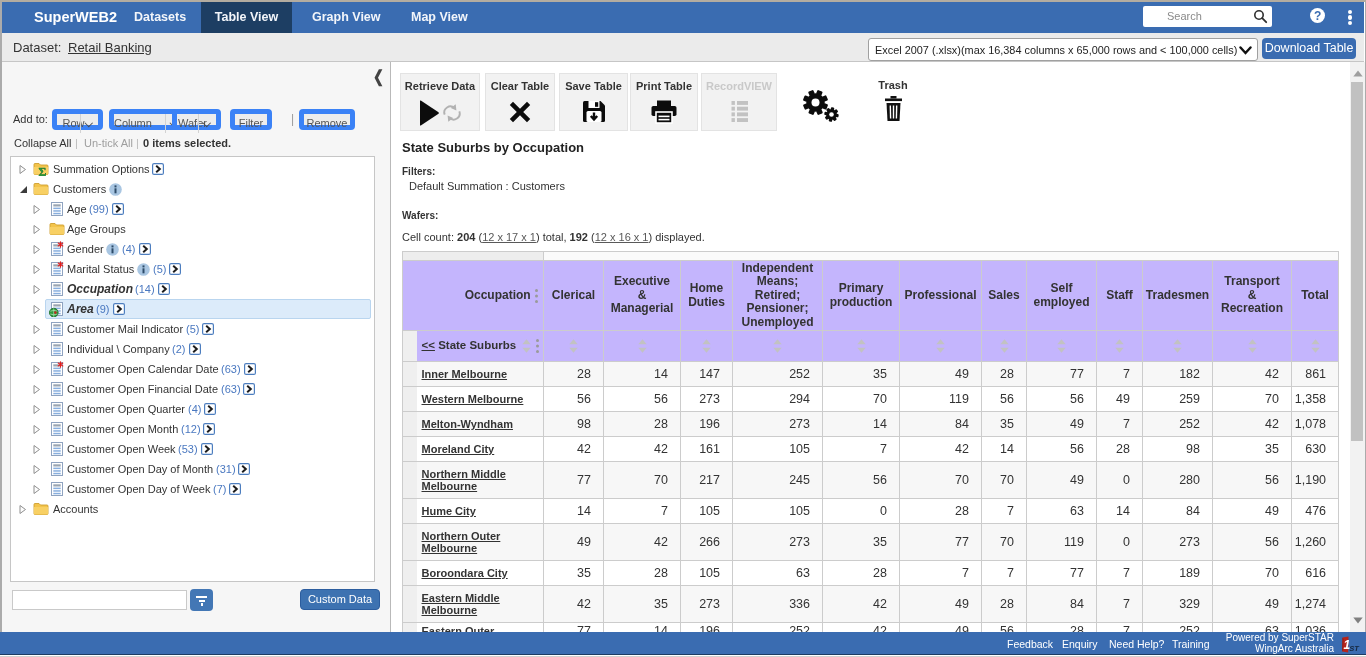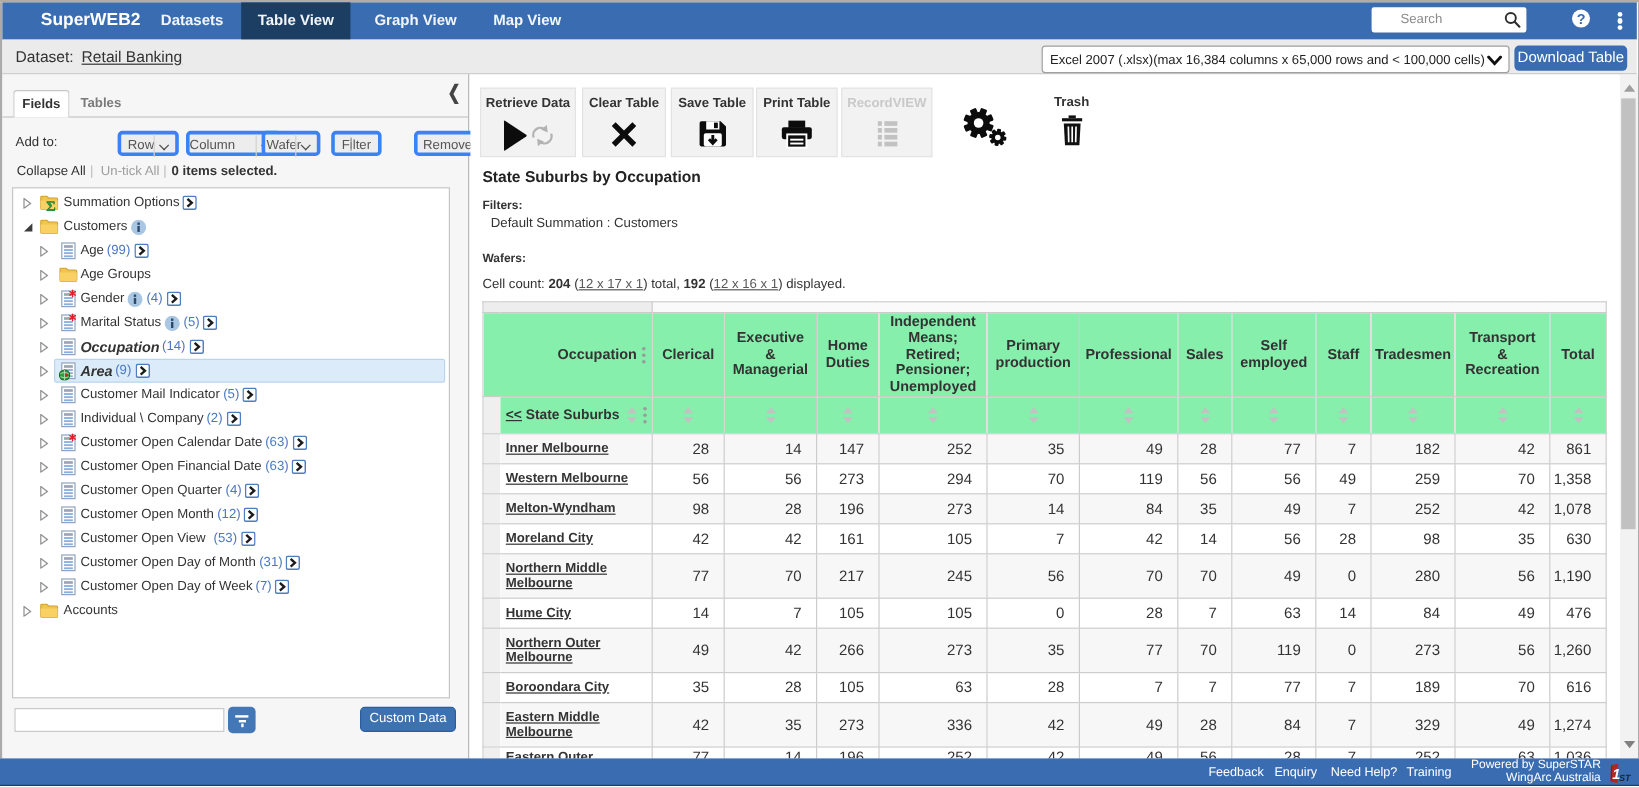--- a/index.html
+++ b/index.html
@@ -30,41 +30,41 @@
 #rborder{left:1364.5px;top:2px;width:1.5px;height:630px;background:#ababab;}
 #footer{left:0px;top:632px;width:1366px;height:22.5px;background:#3a6cb1;border-bottom:1.5px solid #1d3c63;}
 .flink{position:absolute;top:6px;color:#fff;font-size:10.5px;}
 
 .tabrow{position:absolute;left:0;top:8px;width:389px;height:28px;border-bottom:1px solid #c6c6c6;}
 #fieldstab{position:absolute;left:9px;top:5px;width:47px;height:23px;background:#fff;border:1px solid #c6c6c6;border-bottom:none;border-radius:3px 3px 0 0;text-align:center;line-height:22px;font-size:11px;font-weight:700;color:#333;}
 #tablestab{position:absolute;left:65px;top:5px;font-size:11px;font-weight:700;color:#7a7a7a;line-height:22px;}
 #collapsebtn{position:absolute;left:371px;top:7px;font-size:13px;font-weight:700;color:#444;transform:scaleY(1.25);}
 .addrow{position:absolute;left:0;top:47px;width:389px;height:22px;}
 .addrow .lb{position:absolute;left:11px;top:4px;font-size:11px;color:#333;}
-.btn{position:absolute;top:0;height:21px;background:#ededed;border:3px solid #3b82f6;border-radius:4px;font-size:11px;color:#555;text-align:center;white-space:nowrap;margin-left:46px;}
+.btn{position:absolute;top:0;height:21px;background:#ededed;border:5px solid #3b82f6;border-radius:4px;font-size:11px;color:#555;text-align:center;white-space:nowrap;}
 .btn .car{position:absolute;right:0;top:0;width:18px;height:19px;border-left:1px solid #d2d2d2;}
 .car:after{content:"";position:absolute;left:5px;top:5.5px;width:4.5px;height:4.5px;border-right:1.8px solid #4a4a4a;border-bottom:1.8px solid #4a4a4a;transform:rotate(45deg);}
 .colrow{position:absolute;left:0;top:75px;width:389px;height:16px;font-size:11px;white-space:nowrap;}
 
 #treebox{position:absolute;left:8px;top:94px;width:365px;height:426px;background:#fff;border:1px solid #c6c6c6;overflow:hidden;}
 .trow{position:absolute;left:0;width:362px;height:20px;}
 .titem{position:absolute;top:0;height:20px;line-height:20px;font-size:11px;color:#333;white-space:nowrap;}
 .tcount{color:#4a78c0;}
 
 #sideinput{position:absolute;left:10px;top:528px;width:175px;height:20px;background:#fff;border:1px solid #c9c9c9;}
 #filtbtn{position:absolute;left:188px;top:527px;width:23px;height:22px;background:#4377b5;border-radius:4px;}
 #cdbtn{position:absolute;left:298px;top:527px;width:80px;height:21px;background:#3d72b1;border:1px solid #2c5d9e;border-radius:4px;color:#fff;font-weight:400;font-size:11px;text-align:center;line-height:19px;white-space:nowrap;}
 
 .tbox{position:absolute;top:11px;height:58px;background:#f2f2f2;border:1px solid #e3e3e3;}
 .tbox .tl{position:absolute;top:6px;left:0;width:100%;text-align:center;font-size:11px;font-weight:700;color:#333;white-space:nowrap;}
 .ticon{position:absolute;left:0;width:100%;text-align:center;}
 
 #dtable{position:absolute;left:10px;top:189px;border-collapse:collapse;table-layout:fixed;width:936px;}
 #dtable td,#dtable th{border:1px solid #ccc;overflow:hidden;}
-#dtable .hc{background:#86efac;font-size:12px;font-weight:700;color:#333;text-align:center;vertical-align:middle;line-height:13.5px;white-space:nowrap;}
+#dtable .hc{background:#c4b5fd;font-size:12px;font-weight:700;color:#333;text-align:center;vertical-align:middle;line-height:13.5px;white-space:nowrap;}
 #dtable .num{font-size:12.5px;color:#333;text-align:right;padding-right:12px;vertical-align:middle;}
 #dtable .rl{font-size:11px;font-weight:700;color:#333;text-align:left;padding-left:5px;vertical-align:middle;text-decoration:underline;line-height:12px;white-space:nowrap;}
 #dtable tr.odd td.dc{background:#f7f7f7;}
 #dtable tr.lastr td{vertical-align:top;padding-top:2px;line-height:12px;}
 #dtable tr.even td.dc{background:#fff;}
 #dtable td.gut{background:#efefef;border-right:none;}
 #dtable td.rl{border-left:none;}
 .sorti{display:inline-block;vertical-align:middle;}
 .dots3{display:inline-block;vertical-align:middle;}
 h1.title{position:absolute;left:10px;top:78px;font-size:13px;color:#222;font-weight:700;}
@@ -103,24 +103,20 @@
       <span id="dslink">Retail Banking</span>
 <div id="fmtsel">
         <span>Excel 2007 (.xlsx)(max 16,384 columns x 65,000 rows and &lt; 100,000 cells)</span>
 <svg style="position:absolute;right:5px;top:7px;" width="13" height="9" viewBox="0 0 13 9">
           <path d="M1.5 1.5 L6.5 7 L11.5 1.5" fill="none" stroke="#111" stroke-width="2.4" stroke-linecap="round"></path>
         </svg>
       </div>
 <div id="dlbtn">Download Table</div>
 </div>
 <div class="abs" id="sidebar">
-      <div class="tabrow">
-        <div id="fieldstab">Fields</div>
-        <div id="tablestab">Tables</div>
-      </div>
       <div id="collapsebtn">❮</div>
       <div class="addrow">
         <span class="lb">Add to:</span>
         <div class="btn" style="left:50px;width:51px;">
           <span style="position:absolute;left:0;width:33px;top:3px;text-align:center;">Row</span>
           <span class="car"></span>
         </div>
         <div class="btn" style="left:107px;width:79px;">
           <span style="position:absolute;left:0;width:37px;top:3px;text-align:center;">Column</span>
           <span class="car"></span>
@@ -412,21 +408,21 @@
           <svg class="abs" style="left:22px;top:6px;" width="8" height="9" viewBox="0 0 8 9">
             <path d="M1 0.5 L6.5 4.5 L1 8.5 Z" fill="#fdfdfd" stroke="#8f8f8f" stroke-width="1"></path>
           </svg>
           <svg class="abs" style="left:38px;top:2px;" width="16" height="16" viewBox="0 0 16 16">
             <rect x="2.5" y="1.5" width="11" height="13" fill="#fff" stroke="#8fa3c0" stroke-width="1"></rect>
             <rect x="4.3" y="3.3" width="7.4" height="2.2" fill="#9aa5b2"></rect>
             <rect x="4.3" y="6.6" width="7.4" height="1.5" fill="#88aede"></rect>
             <rect x="4.3" y="9.2" width="7.4" height="1.5" fill="#88aede"></rect>
             <rect x="4.3" y="11.8" width="7.4" height="1.5" fill="#88aede"></rect>
           </svg>
-          <span class="titem" style="left:56px;">Customer Open View</span>
+          <span class="titem" style="left:56px;">Customer Open Week</span>
           <span class="titem tcount" style="left:167px;">(53)</span>
           <svg class="abs" style="left:190px;top:4px;" width="12" height="12" viewBox="0 0 12 12">
             <rect x="0.6" y="0.6" width="10.8" height="10.8" rx="1.5" fill="#fff" stroke="#4d7ebf" stroke-width="1.2"></rect>
             <path d="M4.2 2.8 L7.8 6 L4.2 9.2" fill="none" stroke="#1c1c1c" stroke-width="2"></path>
           </svg>
         </div>
         <div class="trow" style="top:302px;">
           <svg class="abs" style="left:22px;top:6px;" width="8" height="9" viewBox="0 0 8 9">
             <path d="M1 0.5 L6.5 4.5 L1 8.5 Z" fill="#fdfdfd" stroke="#8f8f8f" stroke-width="1"></path>
           </svg>

